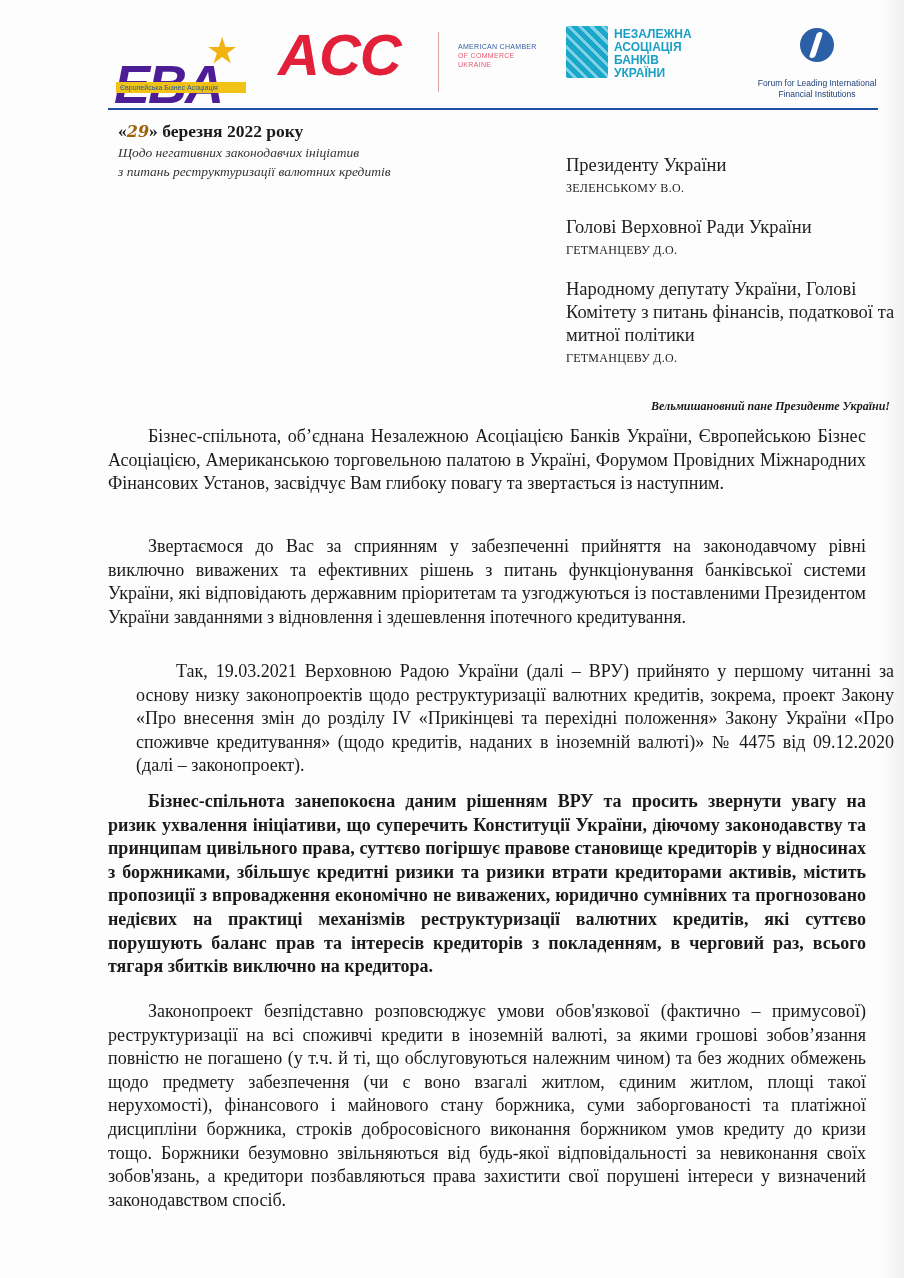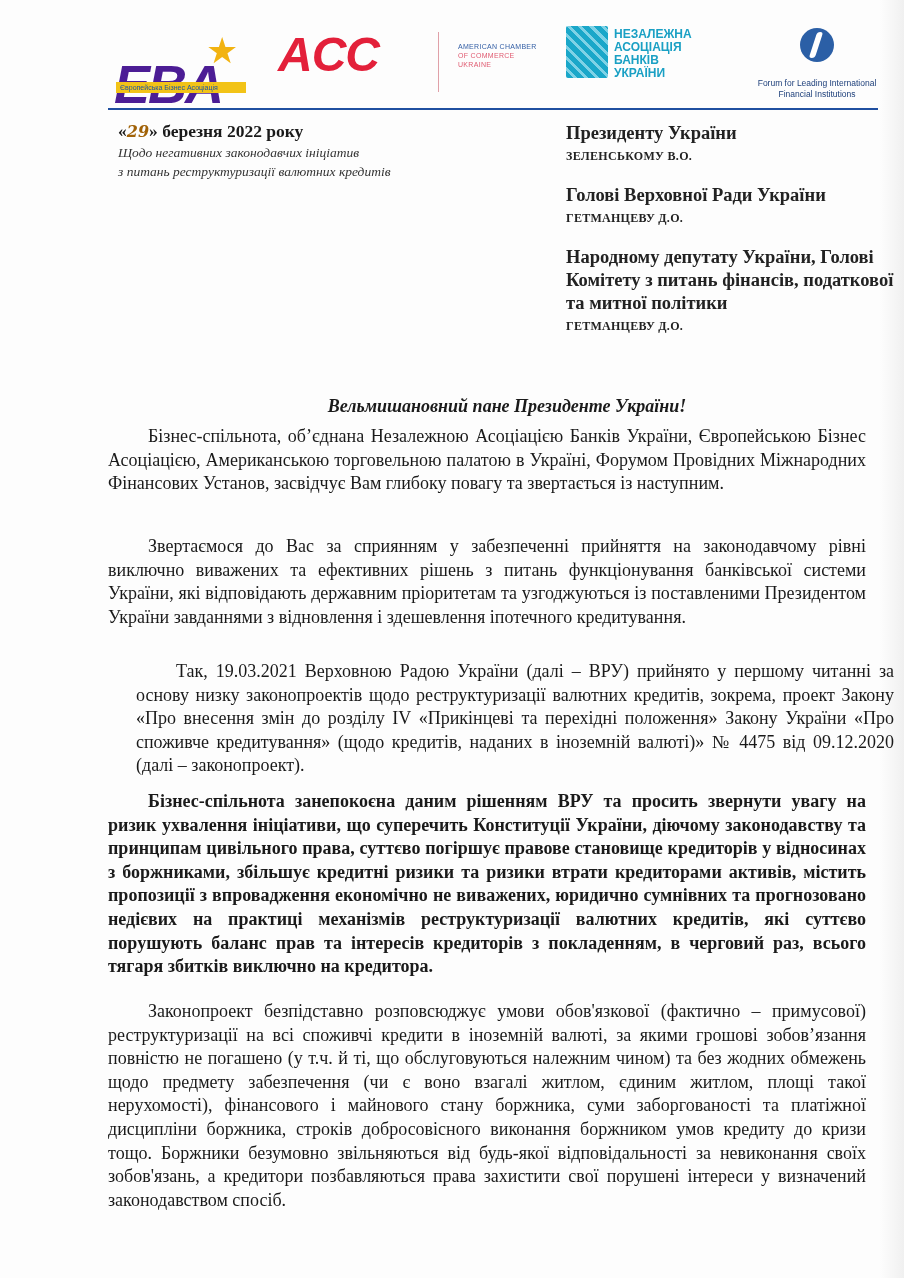--- a/index.html
+++ b/index.html
@@ -7,49 +7,49 @@
   body { position: relative; overflow: hidden; font-family: "Liberation Serif", "DejaVu Serif", serif; color: #1a1a1a; }
   .page { position: absolute; left: 0; top: 0; width: 904px; height: 1278px; background: #fdfdfd; }
   .edge-right { position: absolute; right: 0; top: 0; width: 24px; height: 1278px; background: linear-gradient(to right, #fdfdfd, #f0f0f0); }
 
   
   .header { position: absolute; left: 100px; top: 22px; width: 790px; height: 80px; }
   .logo-eba { position: absolute; left: 14px; top: 6px; width: 136px; height: 68px; }
   .eba-text { position: absolute; left: 0; top: 0; font-family: "Liberation Sans", sans-serif; font-weight: bold; font-style: italic; font-size: 54px; line-height: 56px; color: #4c1d95; letter-spacing: -2px; margin-top: 28px; }
   .eba-star { position: absolute; left: 92px; top: 2px; font-size: 36px; color: #f2b311; font-family: "DejaVu Sans", sans-serif; }
   .eba-bar { position: absolute; left: 2px; top: 54px; width: 130px; height: 11px; background: #f2c317; font-family: "Liberation Sans", sans-serif; font-size: 7px; color: #1b55a6; line-height: 11px; padding-left: 4px; overflow: hidden; white-space: nowrap; }
-  .logo-acc { position: absolute; left: 178px; top: 2px; font-family: "Liberation Sans", sans-serif; font-weight: bold; font-style: italic; font-size: 48px; line-height: 62px; color: #e3203a; letter-spacing: -1px; }
+  .logo-acc { position: absolute; left: 178px; top: 2px; font-family: "Liberation Sans", sans-serif; font-weight: bold; font-style: italic; font-size: 58px; line-height: 62px; color: #e3203a; letter-spacing: -1px; }
   .divider-v { position: absolute; left: 338px; top: 10px; width: 1px; height: 60px; background: #e0a0a8; }
   .logo-amcham { position: absolute; left: 358px; top: 20px; width: 80px; font-family: "Liberation Sans", sans-serif; font-size: 7px; line-height: 9px; color: #e05a70; letter-spacing: 0.3px; }
   .logo-amcham .l1 { color: #3560a6; }
   .logo-iabu { position: absolute; left: 466px; top: 4px; width: 150px; height: 62px; }
   .iabu-mark { position: absolute; left: 0; top: 0; width: 42px; height: 52px; background: repeating-linear-gradient(45deg, #1aa7c9 0 5px, #7fd2e6 5px 8px); border-radius: 2px; }
   .iabu-text { position: absolute; left: 48px; top: 2px; font-family: "Liberation Sans", sans-serif; font-weight: bold; font-size: 12px; line-height: 13px; color: #1aa0c4; }
   .logo-flifi { position: absolute; left: 642px; top: 6px; width: 150px; height: 80px; text-align: center; }
   .flifi-mark { width: 34px; height: 34px; margin: 0 auto; border-radius: 50%; background: #2b5fa6; position: relative; }
   .flifi-mark:after { content: ""; position: absolute; left: 13px; top: 4px; width: 6px; height: 26px; background: #ffffff; transform: skewX(-18deg); border-radius: 3px; }
   .flifi-text { font-family: "Liberation Sans", sans-serif; font-size: 8.5px; line-height: 11px; color: #1d3f7a; margin-top: 16px; }
   .header-rule { position: absolute; left: 108px; top: 108px; width: 770px; height: 2px; background: #1f4fa0; }
 
   
   .ref { position: absolute; left: 118px; top: 120px; width: 420px; }
   .ref-date { font-weight: bold; font-size: 17.5px; line-height: 22px; }
   .ref-date .num { color: #a16207; font-style: italic; font-family: "DejaVu Serif", serif; font-size: 16px; }
   .ref-subject { font-style: italic; font-size: 13.5px; line-height: 19px; color: #333; }
 
   
-  .addr { position: absolute; left: 566px; width: 330px; font-weight: bold; font-size: 18.5px; line-height: 23px; color: #222; }
+  .addr { position: absolute; left: 566px; width: 330px; font-weight: normal; font-size: 18.5px; line-height: 23px; color: #222; margin-top: 32px; }
   .addr .name { font-size: 12px; letter-spacing: 0.3px; }
   .addr1 { top: 122px; }
   .addr2 { top: 184px; }
   .addr3 { top: 246px; }
   .addr3 .name { padding-left: 0; }
 
   
-  .greeting { position: absolute; left: 100px; top: 394px; width: 790px; text-align: center; font-weight: bold; font-style: italic; font-size: 18px; line-height: 24px; padding-left: 24px; }
+  .greeting { position: absolute; left: 100px; top: 394px; width: 790px; text-align: right; font-weight: bold; font-style: italic; font-size: 12px; line-height: 24px; padding-left: 24px; }
 
   
   .para { position: absolute; left: 108px; width: 758px; font-size: 18px; line-height: 23.6px; text-align: justify; text-indent: 40px; }
   .para.bold { font-weight: bold; }
   .p1 { top: 425px; }
   .p2 { top: 535px; }
   .p3 { top: 660px; margin-left: 28px; }
   .p4 { top: 790px; }
   .p5 { top: 1000px; }
 </style>

